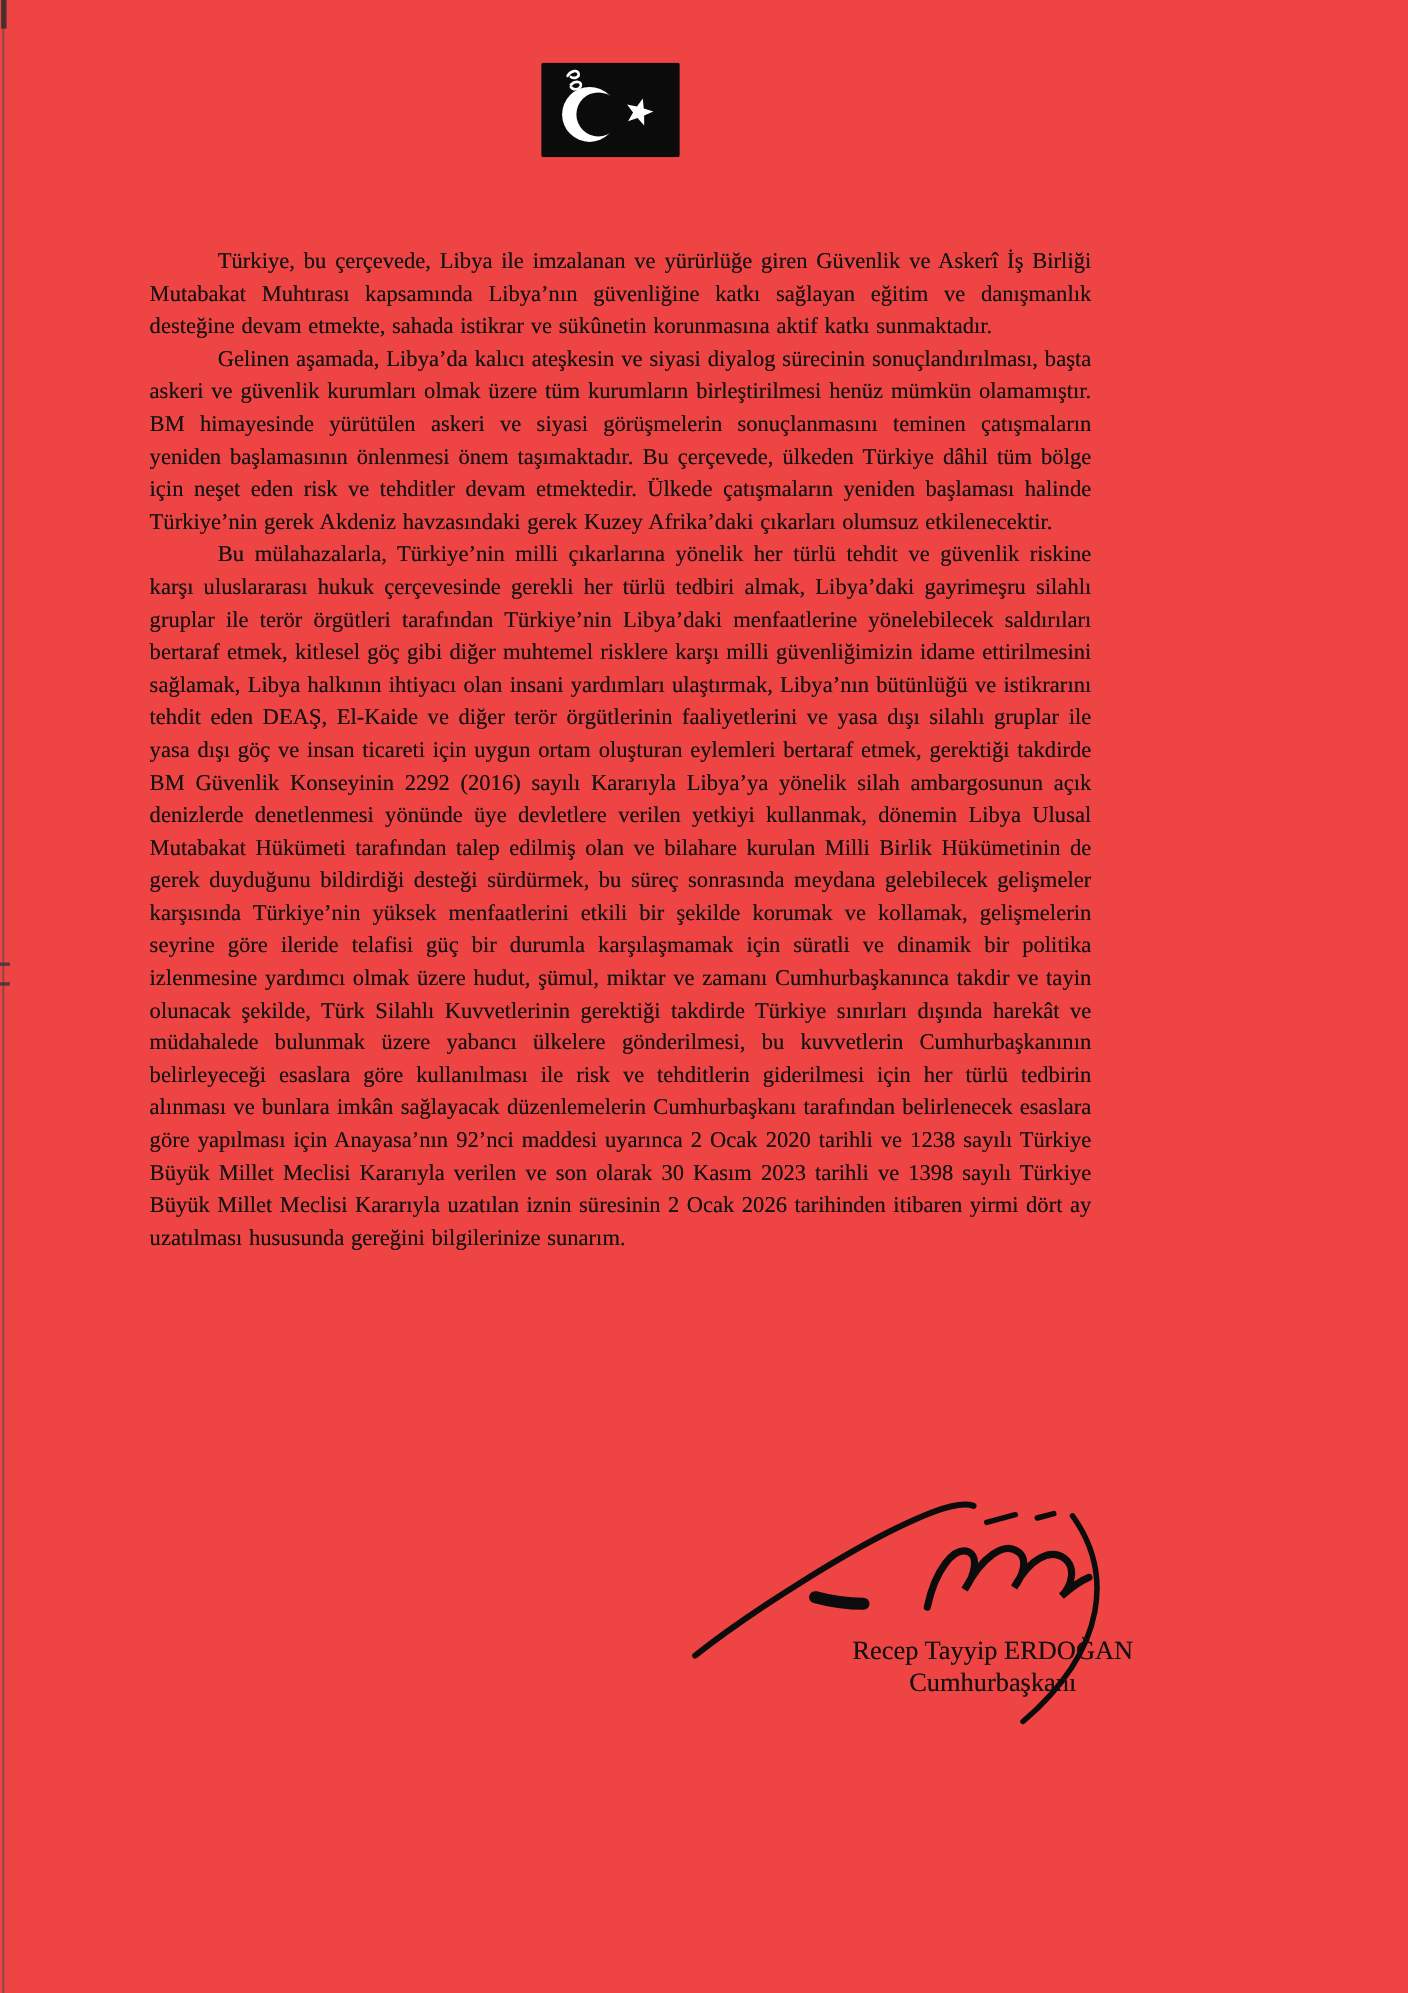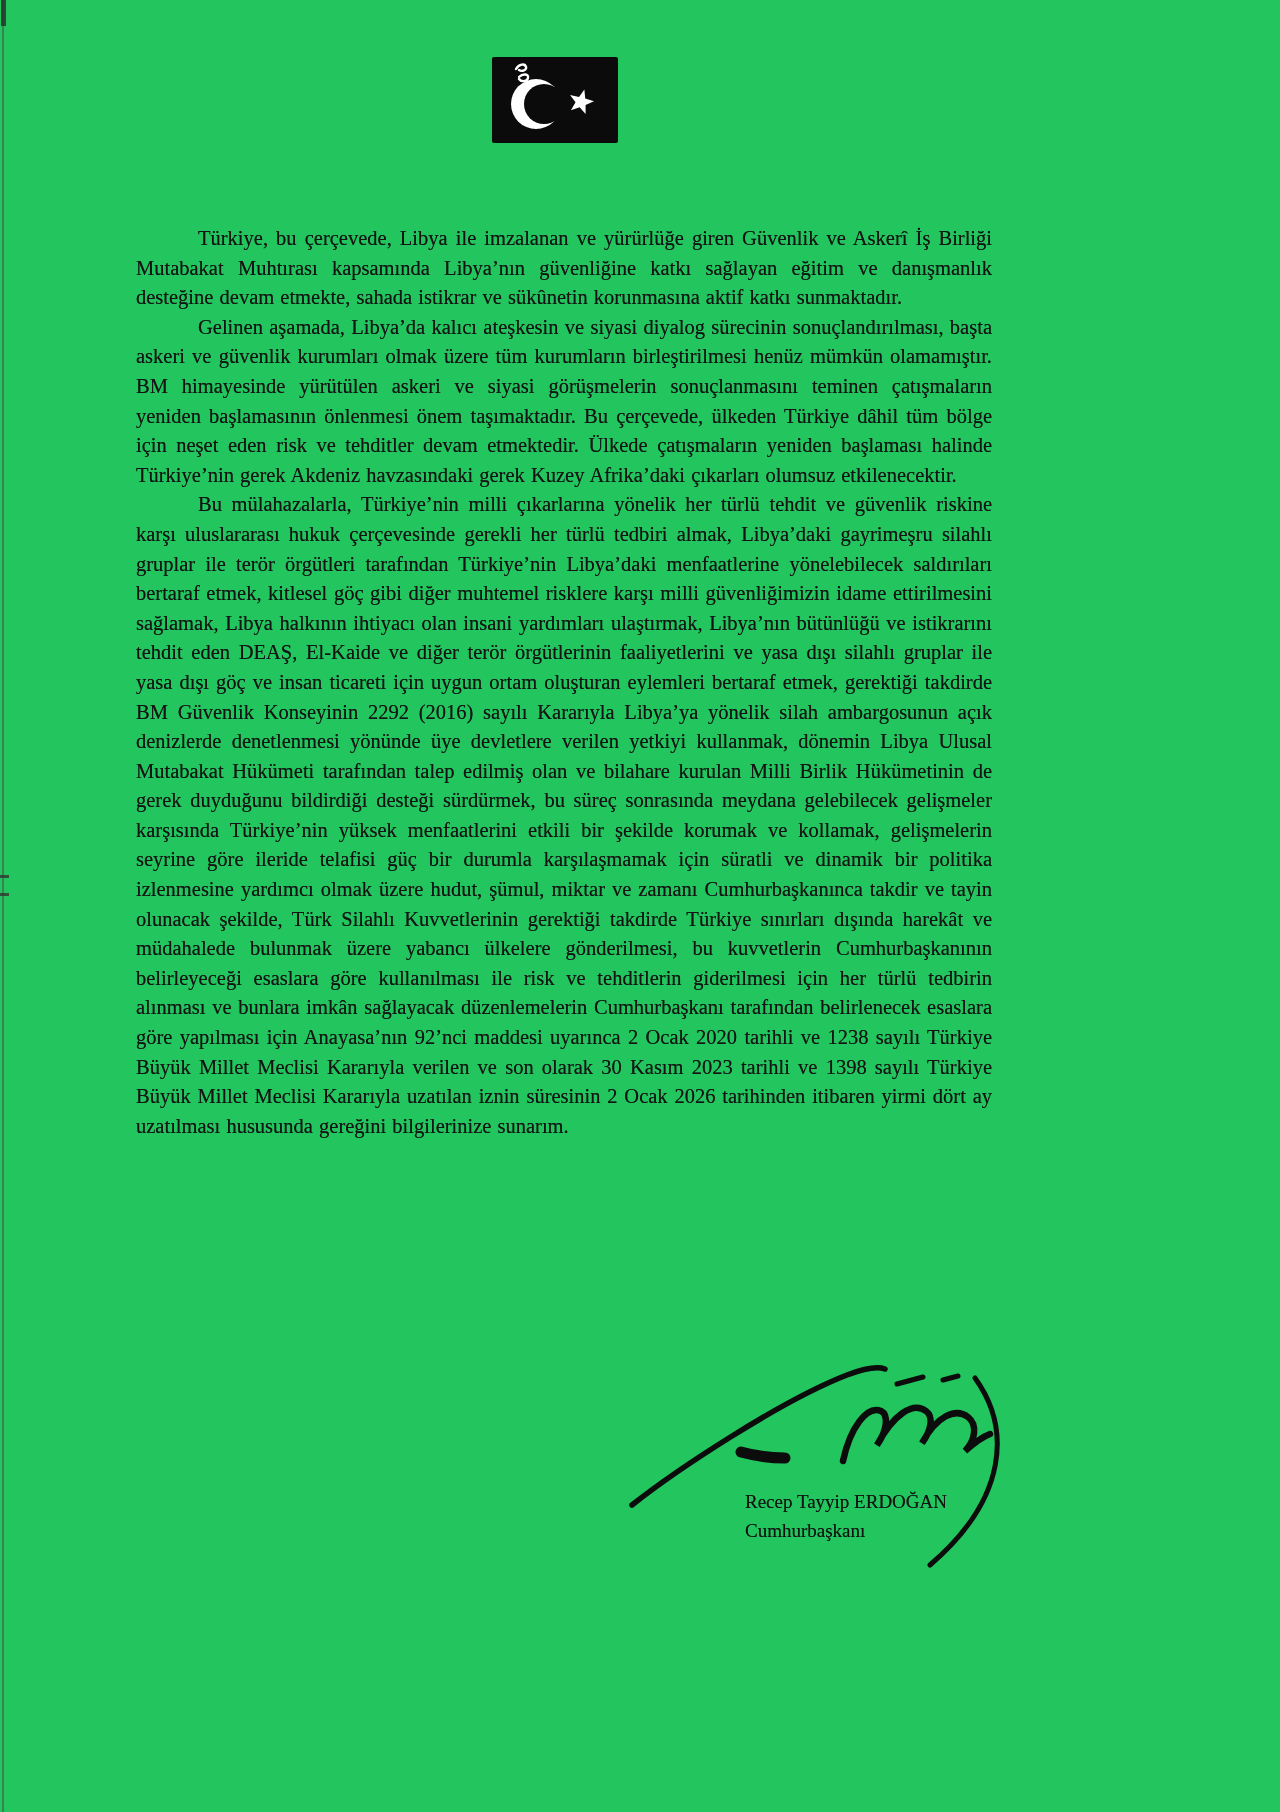--- a/index.html
+++ b/index.html
@@ -1,20 +1,20 @@
 <!DOCTYPE html>
 <html><head>
 <meta charset="utf-8">
 <style>
   html,body { margin:0; padding:0; background:#e8e8e8; }
   .page {
     position:relative;
     width:1280px; height:1812px;
     margin:0 auto;
-    background:#22c55e;
+    background:#ef4444;
     overflow:hidden;
     font-family:"Liberation Serif", serif;
   }
   
   .scan-edge {
     position:absolute; left:2px; top:0; width:2px; height:1812px;
     background:#4a4a4a; opacity:.55;
   }
   .scan-edge-top {
     position:absolute; left:1px; top:0; width:5px; height:26px;
@@ -44,22 +44,22 @@
     text-shadow:0 0 0.5px rgba(10,10,10,.6);
     word-spacing:1px;
   }
 
   
   .signature {
     position:absolute; left:545px; top:1353px; width:480px; height:220px;
   }
   .name-block {
     position:absolute; left:745px; top:1487px; width:315px;
-    text-align:left;
-    font-size:19px;
+    text-align:center;
+    font-size:24px;
     line-height:29px;
     color:#121212;
     text-shadow:0 0 0.5px rgba(10,10,10,.55);
   }
   .name-block .name-line { display:block; }
 </style>
 </head>
 <body>
 
 <div class="page">

